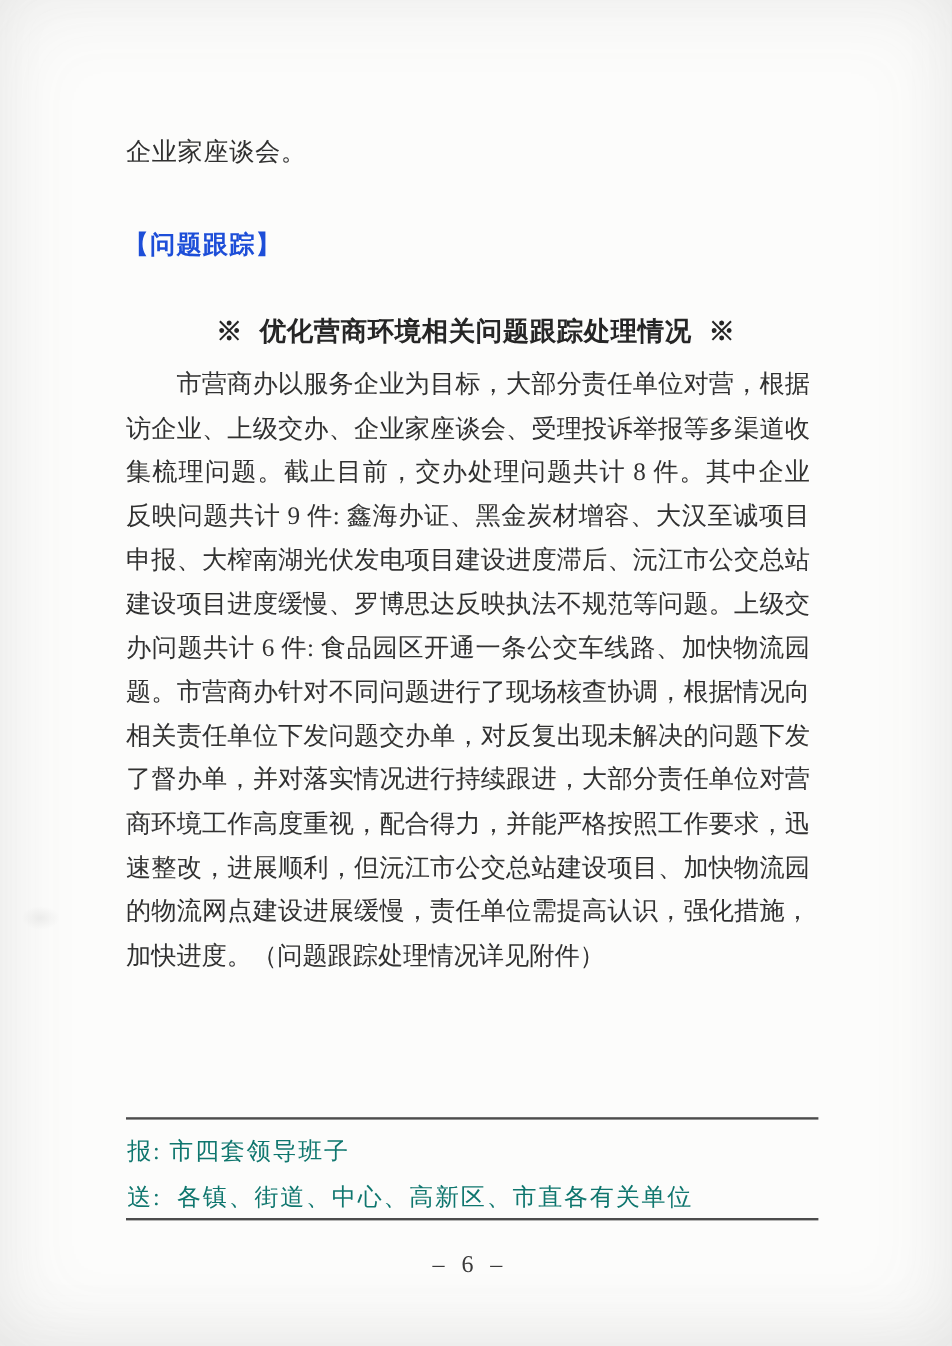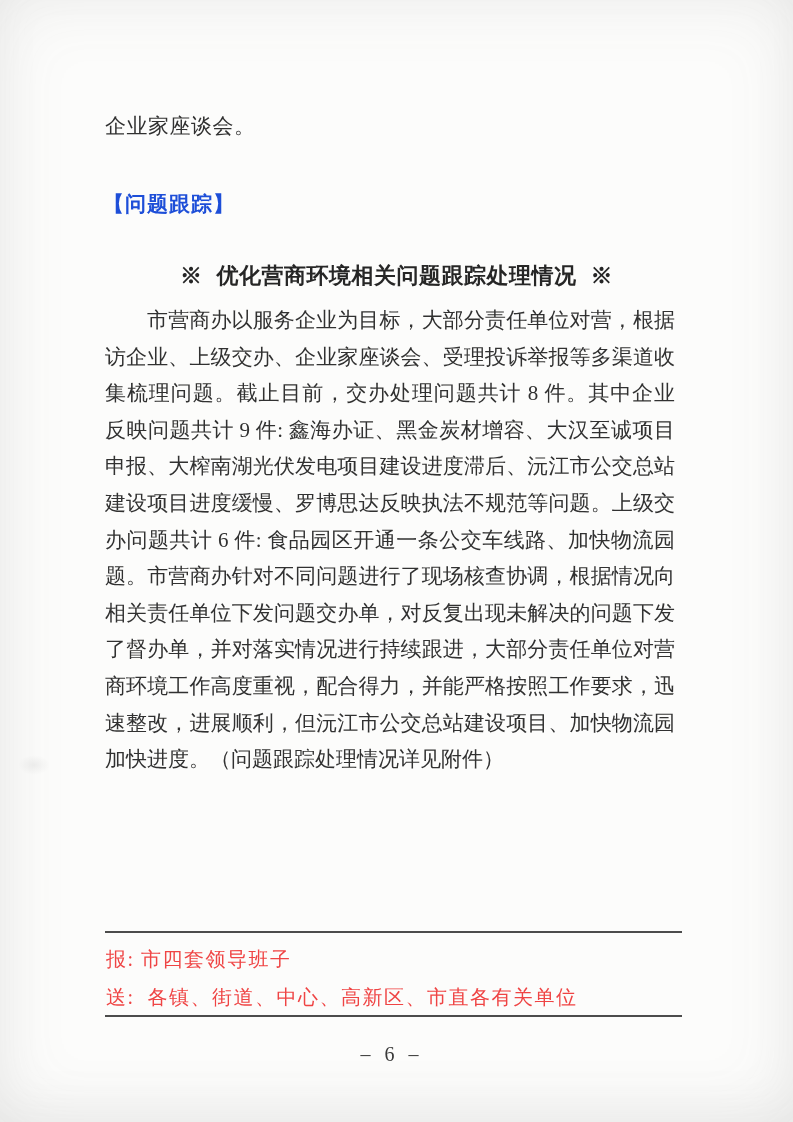--- a/index.html
+++ b/index.html
@@ -44,21 +44,21 @@
   .bline.last { text-align-last: left; }
   .rule {
     position: absolute; left: 105px; width: 577px; height: 2px;
     background: #4c4c4c;
   }
   .rule.top { top: 931px; }
   .rule.bottom { top: 1015px; }
   .recipient {
     position: absolute; left: 106px;
     font-size: 20px; letter-spacing: 1.5px; white-space: pre;
-    color: #ef4444;
+    color: #0f766e;
   }
   .recipient.report { top: 946px; }
   .recipient.send { top: 984px; }
   .pagenum {
     position: absolute; left: 0; top: 1043px; width: 779px;
     text-align: center; font-size: 20px; word-spacing: 9px;
     color: #3a3a3a;
   }
   .smudge {
     position: absolute; left: 18px; top: 755px; width: 32px; height: 20px;
@@ -83,20 +83,21 @@
     <div class="bline">集梳理问题。截止目前，交办处理问题共计 8 件。其中企业</div>
     <div class="bline">反映问题共计 9 件: 鑫海办证、黑金炭材增容、大汉至诚项目</div>
     <div class="bline">申报、大榨南湖光伏发电项目建设进度滞后、沅江市公交总站</div>
     <div class="bline">建设项目进度缓慢、罗博思达反映执法不规范等问题。上级交</div>
     <div class="bline">办问题共计 6 件: 食品园区开通一条公交车线路、加快物流园</div>
     <div class="bline">题。市营商办针对不同问题进行了现场核查协调，根据情况向</div>
     <div class="bline">相关责任单位下发问题交办单，对反复出现未解决的问题下发</div>
     <div class="bline">了督办单，并对落实情况进行持续跟进，大部分责任单位对营</div>
     <div class="bline">商环境工作高度重视，配合得力，并能严格按照工作要求，迅</div>
     <div class="bline">速整改，进展顺利，但沅江市公交总站建设项目、加快物流园</div>
+    <div class="bline">的物流网点建设进展缓慢，责任单位需提高认识，强化措施，</div>
     <div class="bline last">加快进度。（问题跟踪处理情况详见附件）</div>
   </div>
 
   <div class="rule top"></div>
 
   <div class="recipient report">报: 市四套领导班子</div>
 
   <div class="recipient send">送:  各镇、街道、中心、高新区、市直各有关单位</div>
 
   <div class="rule bottom"></div>

